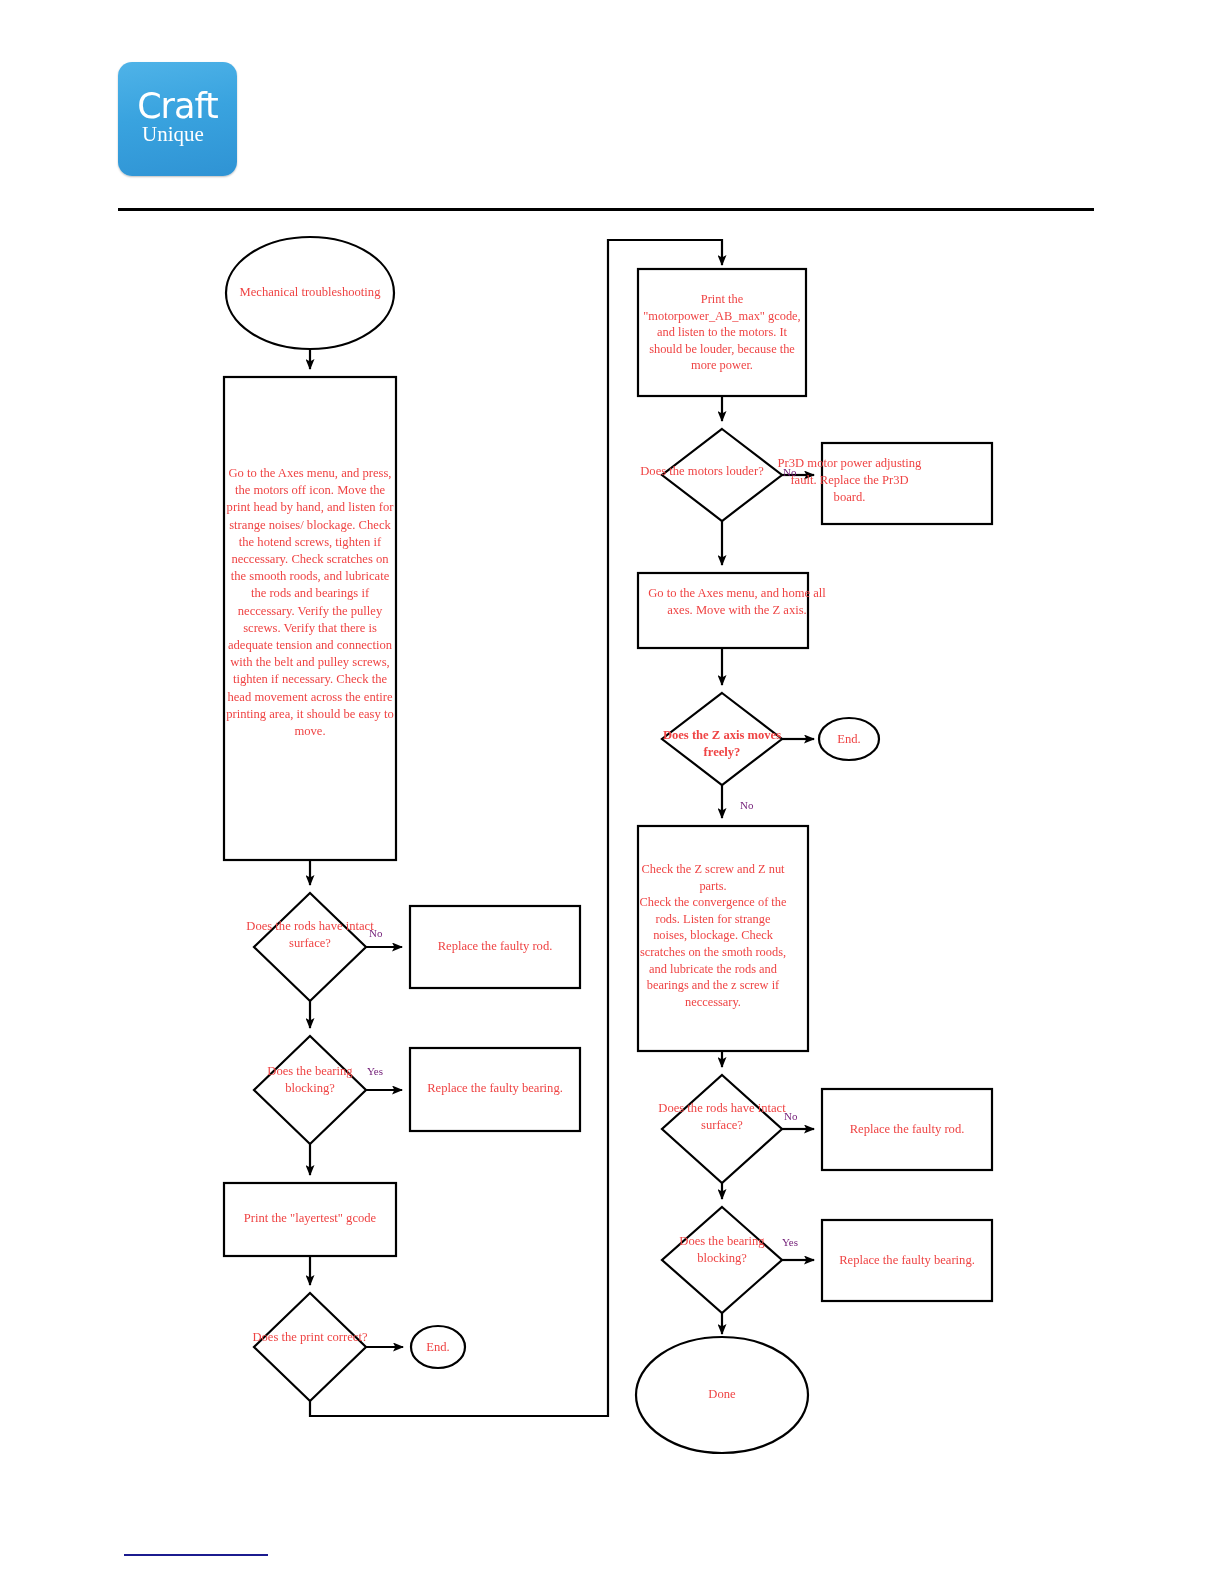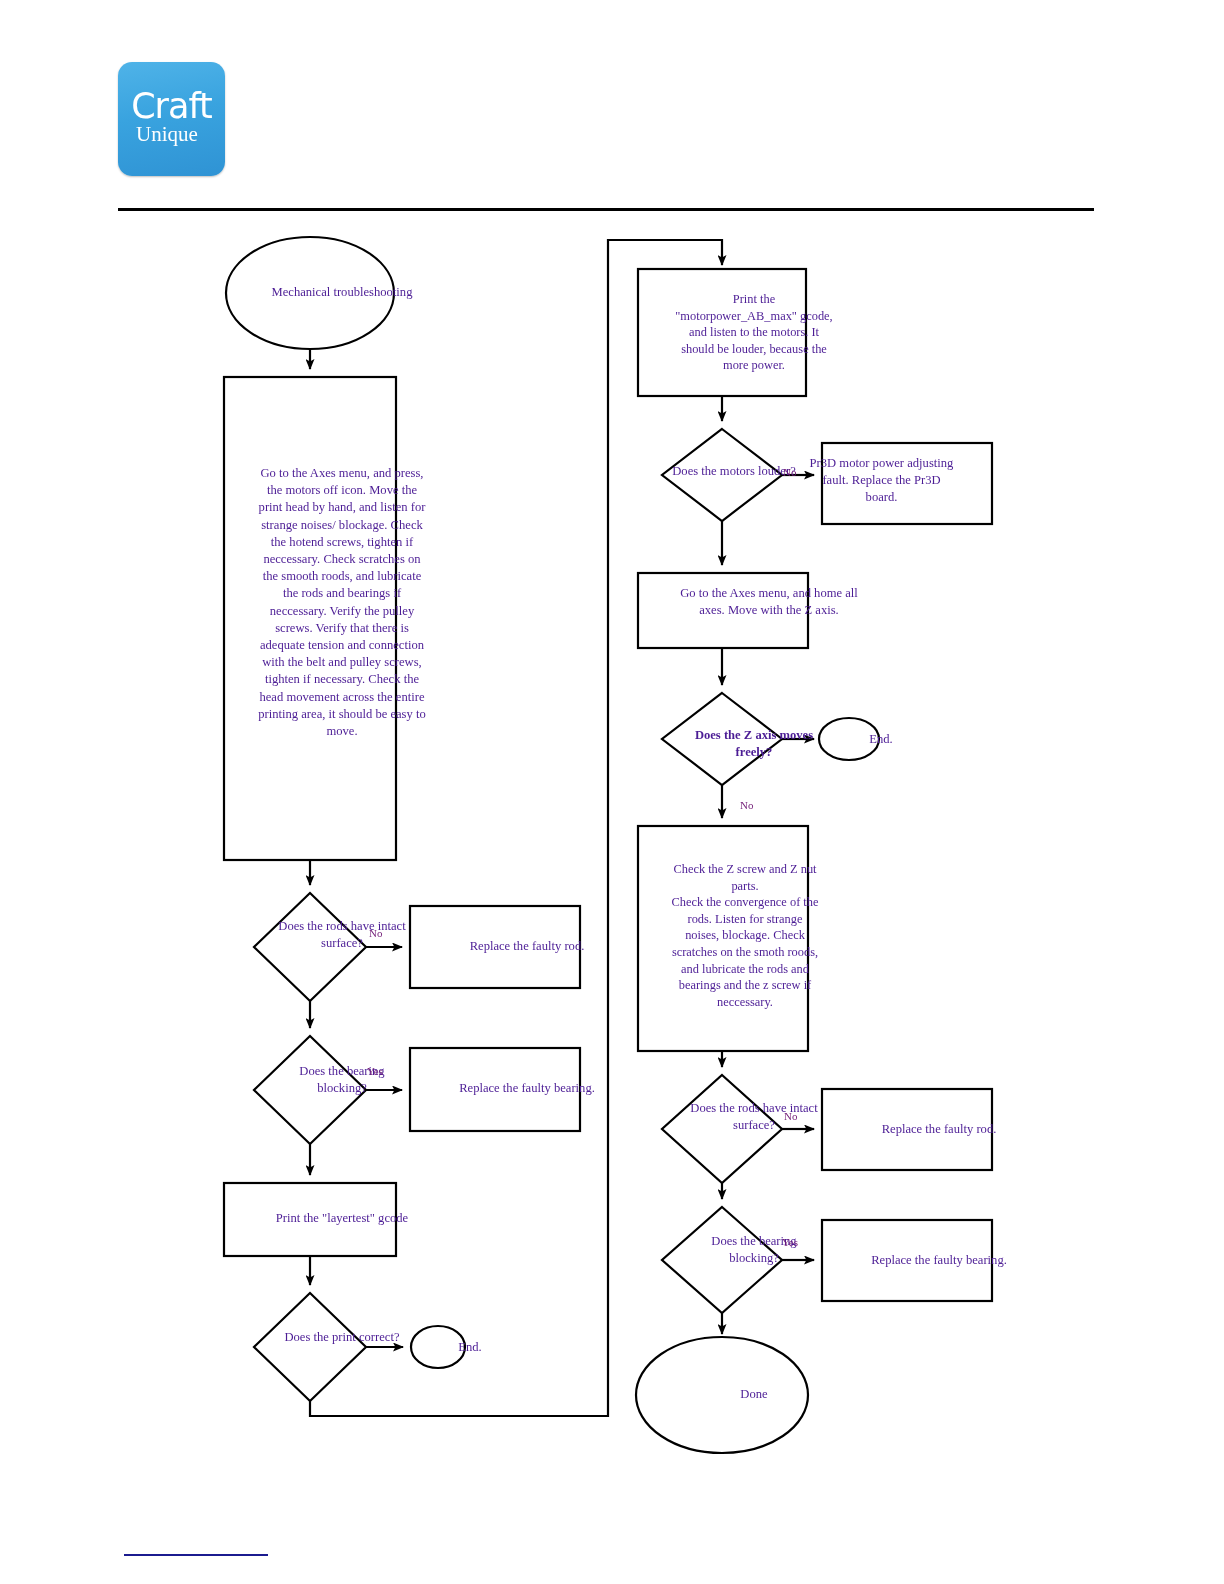--- a/index.html
+++ b/index.html
@@ -9,20 +9,21 @@
     color:#000;
   }
   .page{position:absolute;inset:0;}
 
   
   .logo{
     position:absolute;left:118px;top:62px;width:107px;height:114px;
     border-radius:14px;
     background:linear-gradient(170deg,#4fb3e8 0%,#39a3df 45%,#2f93d4 100%);
     box-shadow:0 1px 2px rgba(0,0,0,.25);
+    padding-left:12px;
   }
   .logo-craft{
     position:absolute;left:0;right:0;top:27px;text-align:center;
     color:#ffffff;font-size:35px;line-height:35px;letter-spacing:-1px;
     font-family:"DejaVu Sans","Liberation Sans",sans-serif;
   }
   .logo-unique{
     position:absolute;left:0;right:9px;top:62px;text-align:center;
     color:#ffffff;font-size:21px;line-height:21px;
     font-family:Liberation Serif, serif;
@@ -36,21 +37,21 @@
 
   
   svg.flow{position:absolute;left:0;top:0;width:1224px;height:1584px;}
   svg.flow .shape{fill:#ffffff;stroke:#000000;stroke-width:2.2;}
   svg.flow .link{fill:none;stroke:#000000;stroke-width:2.2;}
 
   
   .nodetext{
     position:absolute;text-align:center;
     font-size:12.6px;line-height:17.2px;
-    color:#4c1d95;white-space:pre-line;padding-left:32px;
+    color:#ef4444;white-space:pre-line;
   }
   .nodetext.small{font-size:12.4px;line-height:16.6px;}
   .edgelabel{
     position:absolute;font-size:11px;line-height:13px;color:#701a75;
   }
 </style>
 </head>
 <body>
 
 <div class="page">

